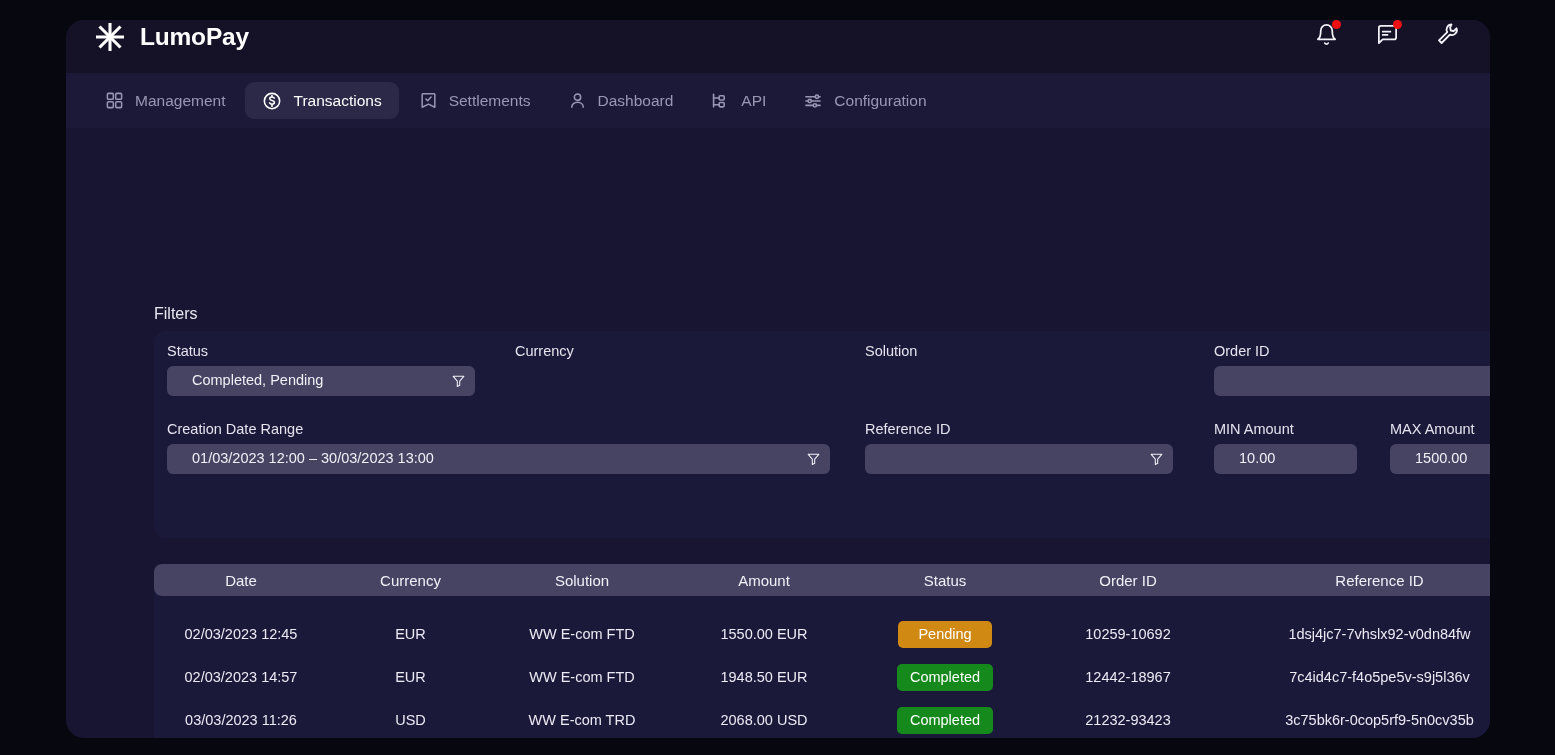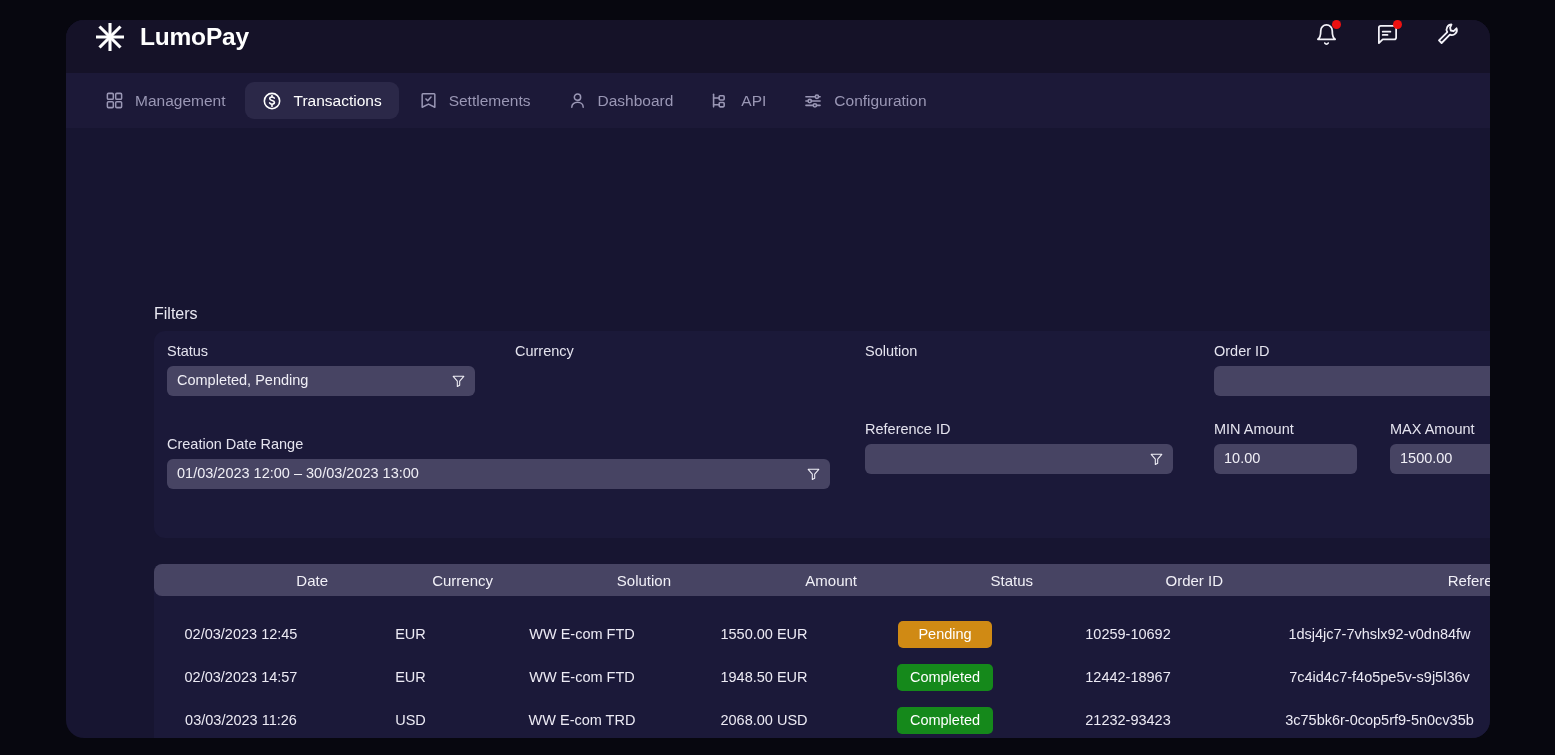--- a/index.html
+++ b/index.html
@@ -126,21 +126,21 @@
     display: block;
     line-height: 1;
   }
   .field-box {
     position: relative;
     height: 30px;
     background: #474463;
     border-radius: 6px;
     display: flex;
     align-items: center;
-    padding: 0 10px;
+    padding: 0 25px;
     cursor: pointer;
   }
   .field-value {
     font-size: 14.5px;
     color: #f0eff6;
     line-height: 1;
     white-space: nowrap;
     overflow: hidden;
   }
   .funnel {
@@ -149,21 +149,21 @@
     top: 50%;
     transform: translateY(-50%);
     display: block;
   }
 
   
   .f-status   { left: 13px;  top: 13px;  width: 308px; }
   .f-currency { left: 361px; top: 13px;  width: 308px; }
   .f-solution { left: 711px; top: 13px;  width: 308px; }
   .f-orderid  { left: 1060px;top: 13px;  width: 308px; }
-  .f-daterange{ left: 13px;  top: 91px;  width: 663px; margin-top: 15px; }
+  .f-daterange{ left: 13px;  top: 91px;  width: 663px; }
   .f-refid    { left: 711px; top: 91px;  width: 308px; }
   .f-min      { left: 1060px;top: 91px;  width: 143px; }
   .f-max      { left: 1228px;top: 91px;  width: 143px; margin-left: 8px; }
 
   .btn-row {
     position: absolute;
     right: 13px;
     top: 160px;
     display: flex;
     gap: 16px;
@@ -195,21 +195,21 @@
   .table-head {
     height: 32px;
     background: #474463;
     border-radius: 8px;
     display: flex;
     align-items: center;
   }
   .th {
     font-size: 15px;
     color: #f1f0f7;
-    text-align: right;
+    text-align: center;
     line-height: 1;
   }
   .trow {
     height: 43px;
     display: flex;
     align-items: center;
   }
   .td {
     font-size: 14.5px;
     color: #eceaf4;

